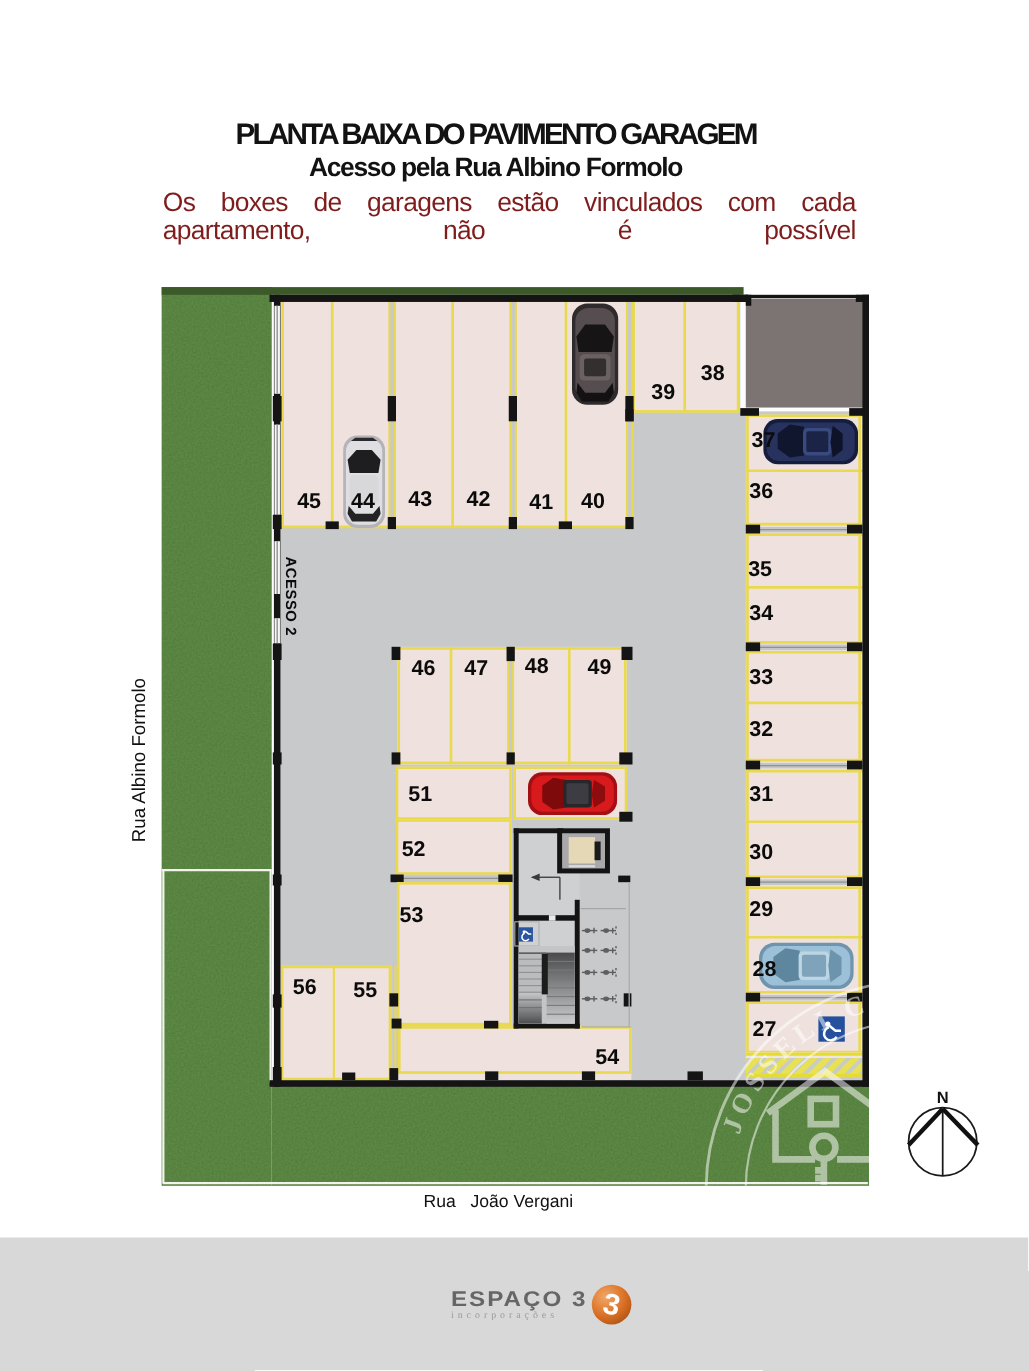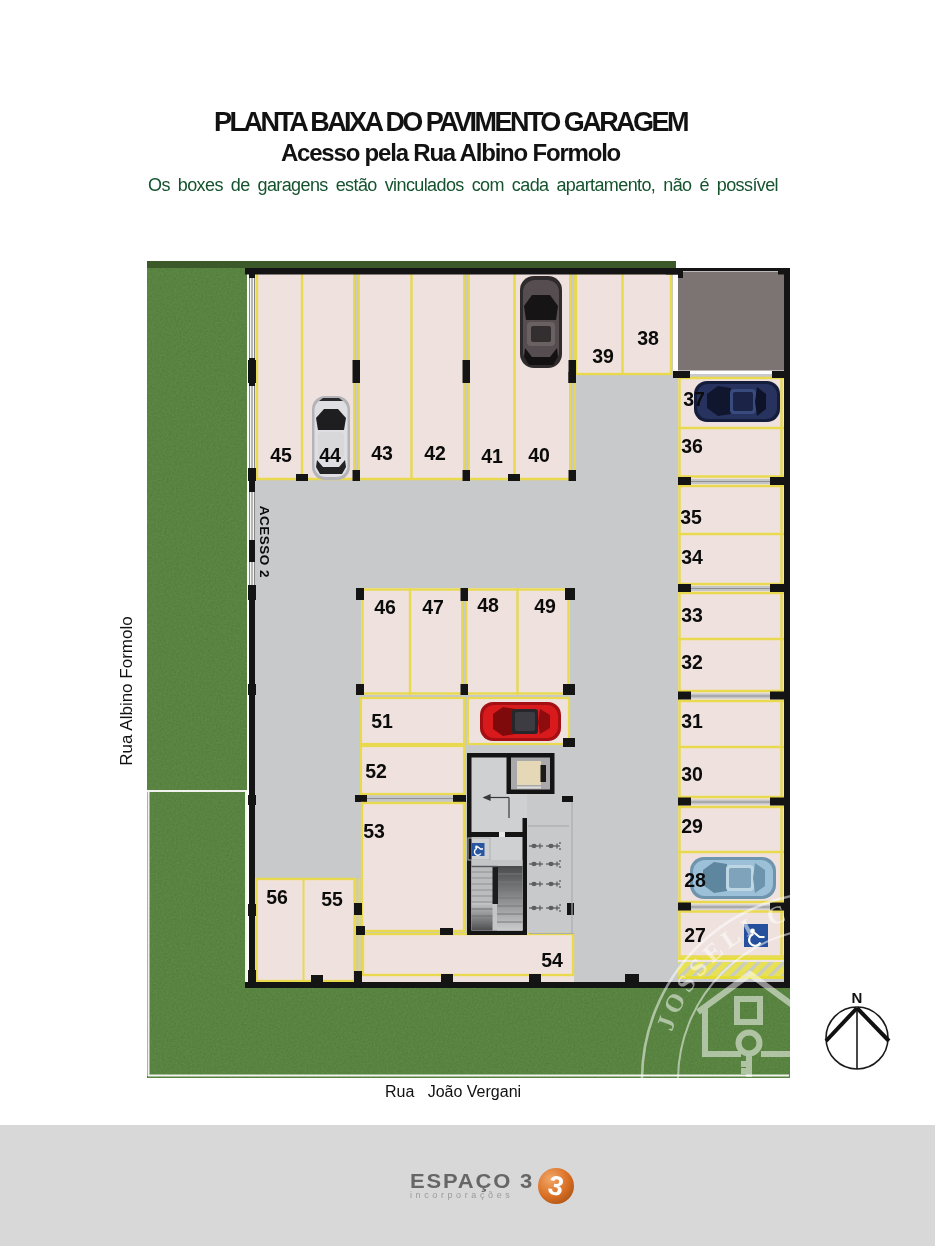--- a/index.html
+++ b/index.html
@@ -1,20 +1,20 @@
 <!DOCTYPE html>
 <html><head>
 <meta charset="utf-8">
 <style>
   html,body{margin:0;padding:0;background:#fff;}
   #page{position:relative;width:935px;height:1246px;background:#fff;overflow:hidden;
         font-family:"Liberation Sans",sans-serif;}
   .ttl{position:absolute;left:-17px;width:935px;text-align:center;color:#121212;font-weight:bold;}
-  #redp{position:absolute;left:148px;top:173px;width:630px;color:#14532d;
-        font-size:18px;letter-spacing:-0.6px;line-height:24.8px;}
+  #redp{position:absolute;left:148px;top:173px;width:630px;color:#7f1d1d;
+        font-size:24px;letter-spacing:-0.6px;line-height:24.8px;}
   #redp .j{text-align:justify;text-align-last:justify;}
   #foot{position:absolute;left:0;top:1125px;width:935px;height:121px;background:#d8d8d8;}
 </style>
 </head>
 <body>
 <div id="page">
 
 <div class="ttl" style="top:107px;font-size:27px;letter-spacing:-2.55px;">PLANTA BAIXA DO PAVIMENTO GARAGEM</div>
 
 <div class="ttl" style="top:139px;font-size:24px;letter-spacing:-1.2px;">Acesso pela Rua Albino Formolo</div>
@@ -514,21 +514,21 @@
 </g>
 
 <text x="132" y="691" font-size="17px" fill="#111" text-anchor="middle" transform="rotate(-90 132 691)">Rua Albino Formolo</text>
 
 <text x="385" y="1097" font-size="16px" fill="#111">Rua&nbsp;&nbsp;&nbsp;João Vergani</text>
 </svg>
 
 <div style="position:absolute;left:410px;top:1170px;color:#666;font-weight:bold;
      font-size:22px;letter-spacing:1.8px;transform:scale(1.0,0.88);transform-origin:left top;">ESPAÇO 3</div>
 <div style="position:absolute;left:410px;top:1190px;color:#9a9a9a;font-size:9px;
-     letter-spacing:3.6px;">incorporações</div>
+     letter-spacing:3.6px;font-family:Liberation Serif, serif;">incorporações</div>
 
 <svg width="44" height="44" viewBox="0 0 44 44" style="position:absolute;left:536px;top:1166px;">
 <circle cx="20" cy="20" r="18" fill="url(#ball2)"></circle>
 <defs>
         <radialGradient id="ball2" cx="0.35" cy="0.3" r="0.9">
 <stop offset="0" stop-color="#f2a768"></stop>
           <stop offset="0.55" stop-color="#d96f24"></stop>
           <stop offset="1" stop-color="#9c4a10"></stop>
 </radialGradient>
       </defs>

